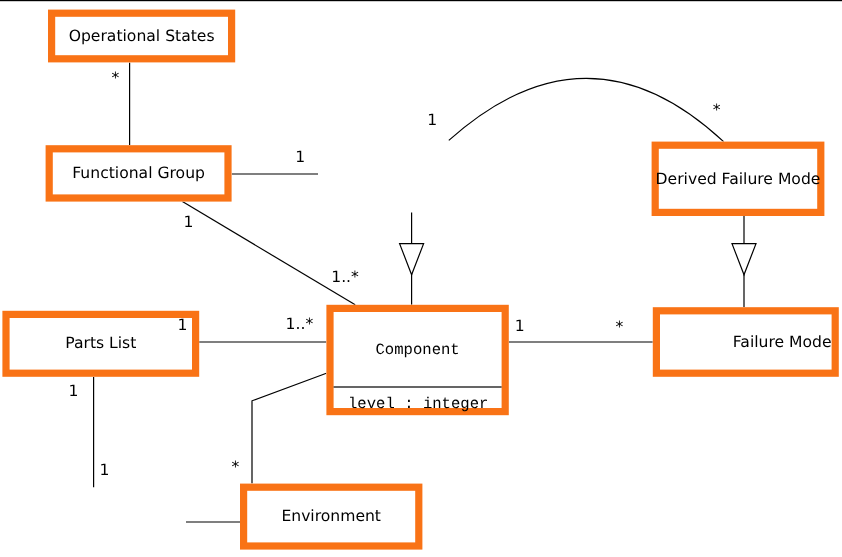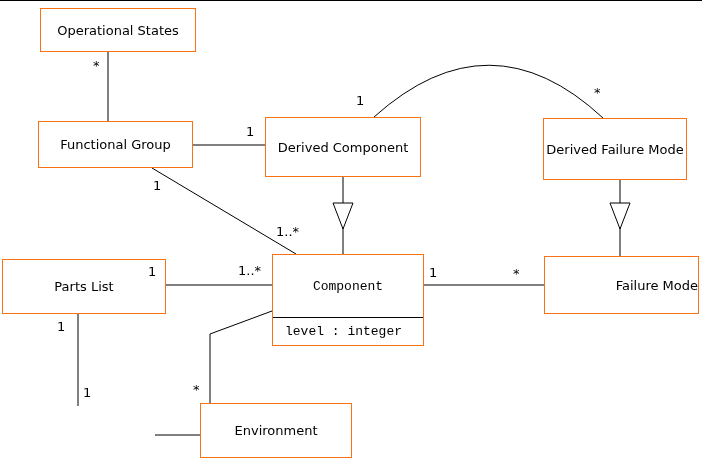--- a/index.html
+++ b/index.html
@@ -11,21 +11,21 @@
     border-top: 1px solid #000;
     box-sizing: border-box;
     font-family: "DejaVu Sans", "Liberation Sans", sans-serif;
     color: #000;
     overflow: hidden;
   }
   #edges { position: absolute; left: 0; top: 0; }
   .class-box {
     position: absolute;
     background: #ffffff;
-    border: 1px solid #f97316;
+    border: 6px solid #f97316;
     box-sizing: border-box;
     display: flex;
     align-items: center;
     justify-content: center;
     font-size: 13px;
     white-space: nowrap;
   }
   .class-box.block { display: block; padding: 0; }
   .comp-name {
     display: flex; align-items: center; justify-content: center;
@@ -63,23 +63,20 @@
   </svg>
 
   <div class="class-box" style="left:40px; top:7px; width:156px; height:44px;">
     <span>Operational States</span>
   </div>
 
   <div class="class-box" style="left:38px; top:120px; width:155px; height:47px;">
     <span>Functional Group</span>
   </div>
 
-  <div class="class-box" style="left:265px; top:116px; width:156px; height:60px;">
-    <span>Derived Component</span>
-  </div>
 
   <div class="class-box" style="left:543px; top:117px; width:144px; height:62px;">
     <span>Derived Failure Mode</span>
   </div>
 
   <div class="class-box" style="left:2px; top:258px; width:164px; height:55px;">
     <span>Parts List</span>
   </div>
 
   <div class="class-box block" style="left:272px; top:253px; width:152px; height:92px;font-family:Liberation Mono, monospace;">

